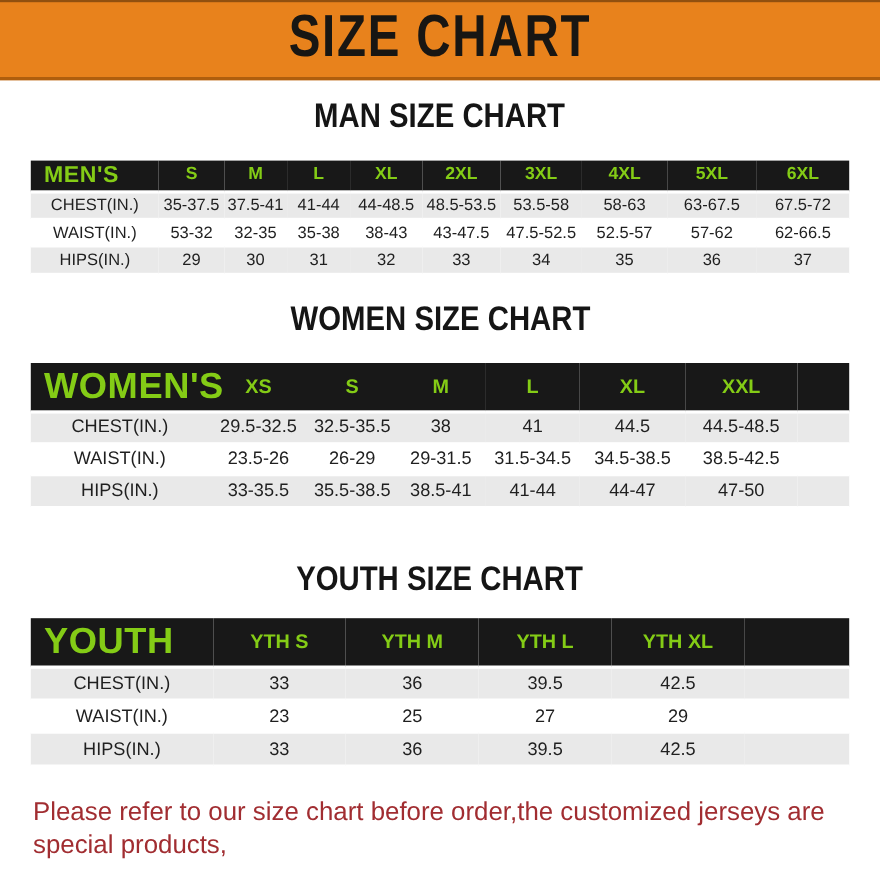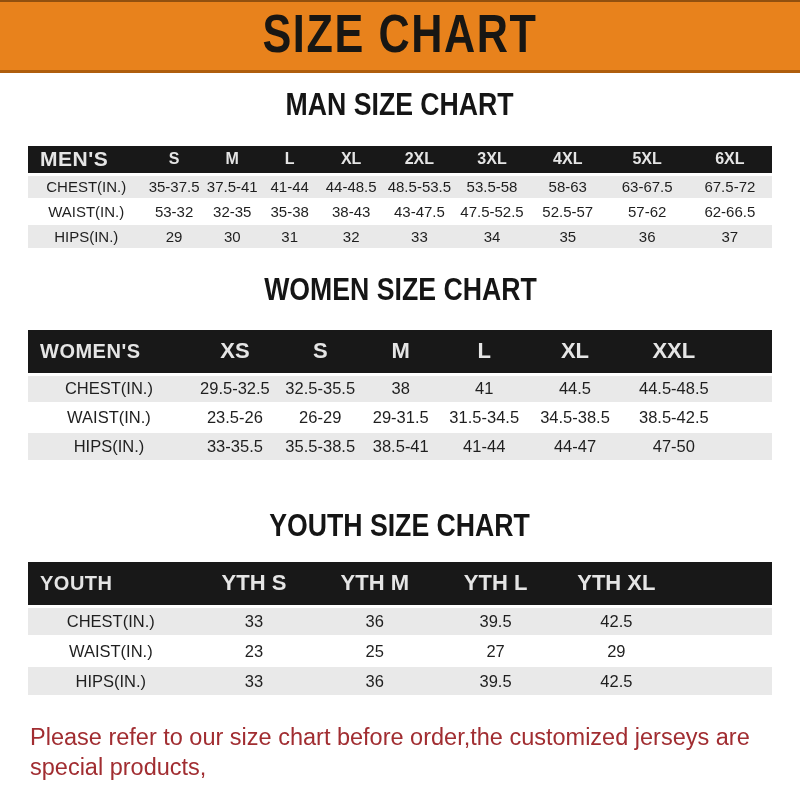--- a/index.html
+++ b/index.html
@@ -19,29 +19,29 @@
   .t1{margin-top:14px;}
   .t2{margin-top:22px;text-decoration:underline;}
   .t3{margin-top:46px;}
 
   
   .tbl-wrap{margin:0 28px;}
   .m-men{margin-top:23px;}
   .m-women{margin-top:22px;}
   .m-youth{margin-top:18px;}
   table{width:100%;border-collapse:collapse;table-layout:fixed;border-bottom:2px solid #e3e3e3;}
-  thead tr{background:var(--bar,#181818);color:#e5e5e5;}
+  thead tr{background:var(--bar,#181818);color:#84cc16;}
   .tbl-men thead tr{height:28px;}
   .tbl-women thead tr,.tbl-youth thead tr{height:44px;}
   th{font-weight:700;text-align:center;padding:0;}
   .tbl-men th{font-size:16px;}
-  .tbl-women th,.tbl-youth th{font-size:22px;}
+  .tbl-women th,.tbl-youth th{font-size:18px;}
   th.hdr-label{text-align:left;padding-left:12px;letter-spacing:.5px;}
   .tbl-men th.hdr-label{font-size:21px;}
-  .tbl-women th.hdr-label,.tbl-youth th.hdr-label{font-size:20px;}
+  .tbl-women th.hdr-label,.tbl-youth th.hdr-label{font-size:33px;}
   tbody tr{border-bottom:2px solid #fff;}
   tbody tr:first-child{border-top:3px solid #fff;}
   tbody tr:nth-child(odd){background:var(--rowgray,#e9e9e9);}
   td{text-align:center;color:#1f1f1f;padding:0;}
   .tbl-men tbody tr{height:25px;}
   .tbl-women tbody tr{height:29px;}
   .tbl-youth tbody tr{height:30px;}
   .tbl-men td{font-size:15px;}
   .tbl-women td,.tbl-youth td{font-size:16.5px;}
 

